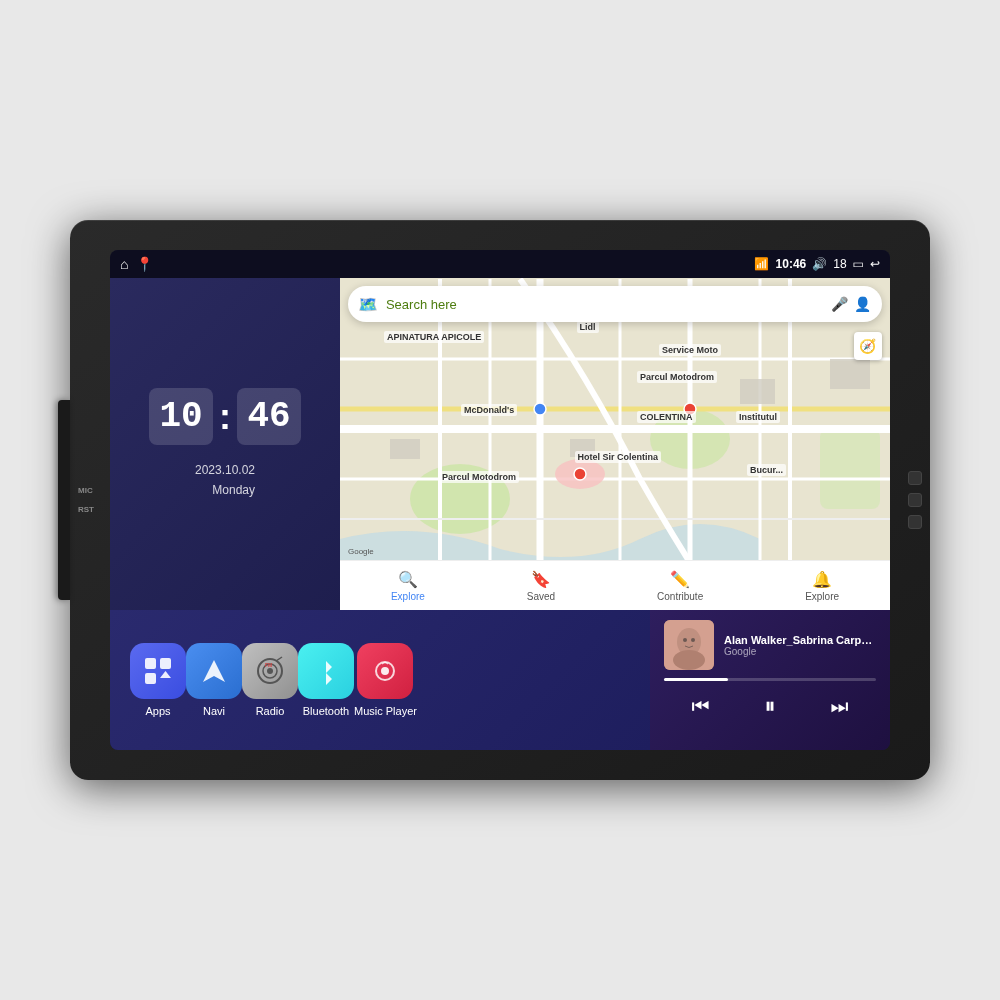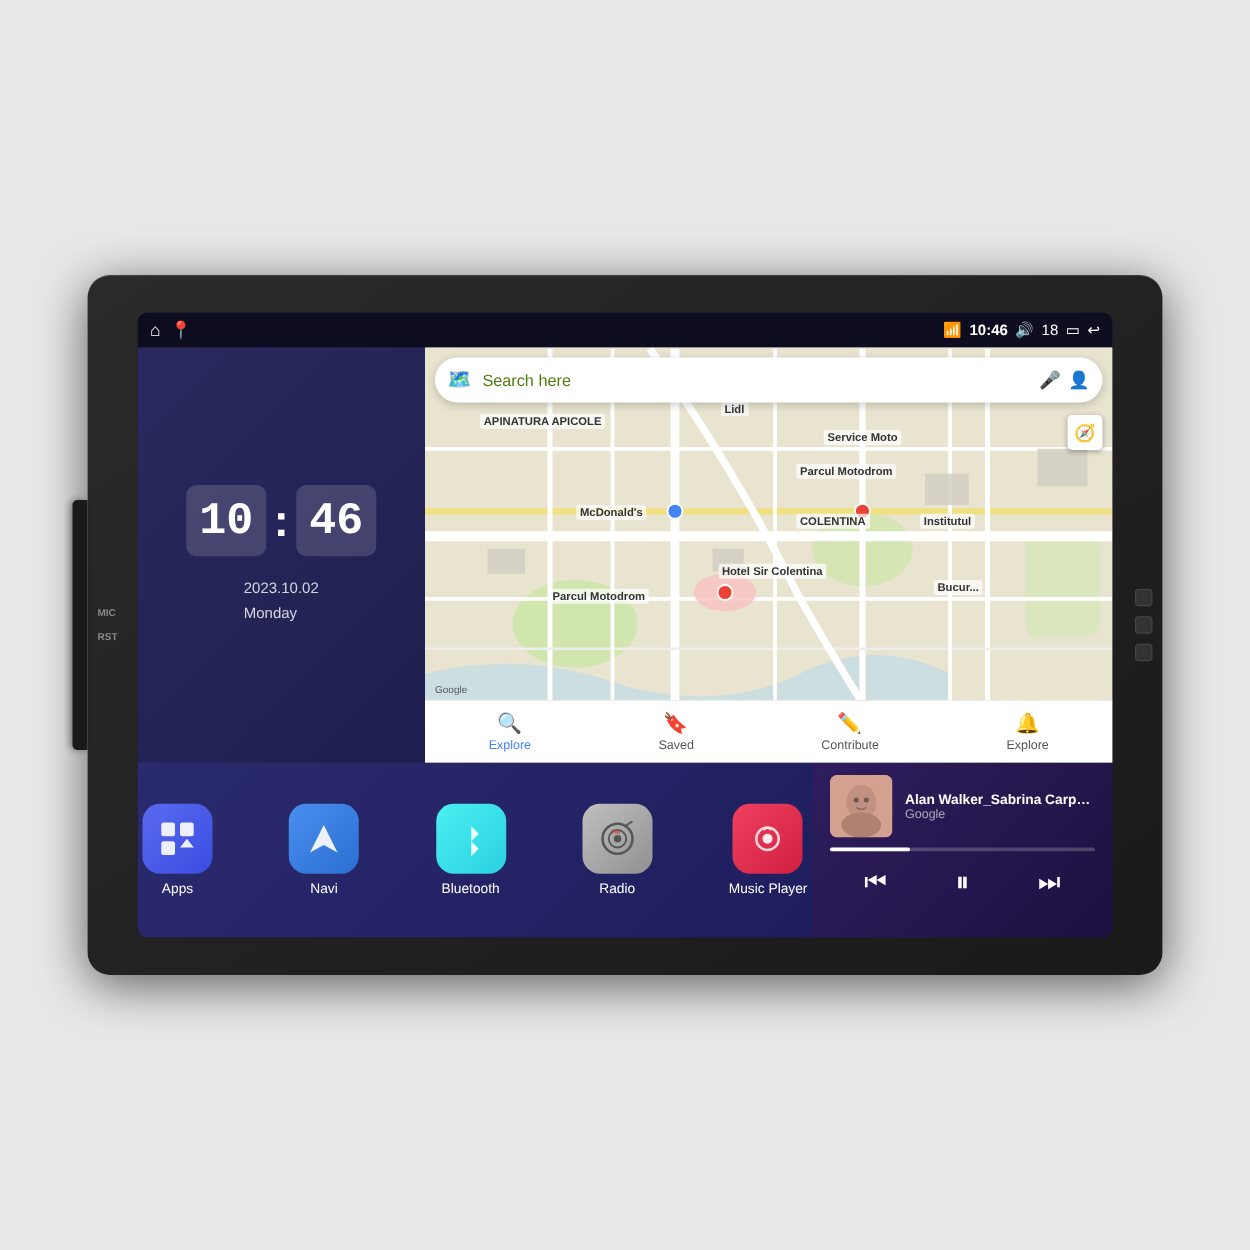--- a/index.html
+++ b/index.html
@@ -171,21 +171,21 @@
       text-align: center;
     }
 
     .clock-colon {
       color: white;
       font-size: 36px;
       font-weight: bold;
     }
 
     .date-display {
-      text-align: left;
+      text-align: right;
       color: rgba(255,255,255,0.8);
       font-size: 12px;
       line-height: 1.6;
     }
 
     
     .map-area {
       flex: 1;
       position: relative;
       overflow: hidden;
@@ -285,22 +285,22 @@
       gap: 0;
       flex-shrink: 0;
     }
 
     
     .app-shortcuts {
       flex: 1;
       background: linear-gradient(135deg, #2a2a6e, #1e1e5e);
       display: flex;
       align-items: center;
-      justify-content: space-between;
-      padding: 10px 4px;
+      justify-content: flex-start;
+      padding: 10px 20px;
     }
 
     .app-item {
       display: flex;
       flex-direction: column;
       align-items: center;
       gap: 6px;
       cursor: pointer;
     }
 
@@ -616,40 +616,40 @@
           <div class="app-item">
             <div class="app-icon-wrapper app-icon-navi">
               <svg width="30" height="30" viewBox="0 0 30 30" xmlns="http://www.w3.org/2000/svg">
                 <polygon points="15,4 4,26 15,20 26,26" fill="white" opacity="0.9"></polygon>
               </svg>
             </div>
             <span class="app-label">Navi</span>
           </div>
 
           <div class="app-item">
-            <div class="app-icon-wrapper app-icon-bluetooth">
-              <svg width="28" height="28" viewBox="0 0 28 28" xmlns="http://www.w3.org/2000/svg">
-                <path d="M14,4 L20,10 L14,16 L20,22 L14,28 L14,16 L8,22 L14,16 L8,10 L14,16 L14,4 Z" fill="white" opacity="0.9"></path>
-              </svg>
-            </div>
-            <span class="app-label">Bluetooth</span>
-          </div>
-
-          <div class="app-item">
             <div class="app-icon-wrapper app-icon-radio">
               <svg width="32" height="32" viewBox="0 0 32 32" xmlns="http://www.w3.org/2000/svg">
                 <circle cx="16" cy="16" r="12" fill="none" stroke="#555" stroke-width="2"></circle>
                 <circle cx="16" cy="16" r="7" fill="none" stroke="#555" stroke-width="1.5"></circle>
                 <circle cx="16" cy="16" r="3" fill="#555"></circle>
                 <text x="11" y="12" font-size="5" fill="#cc4444" font-weight="bold">FM</text>
 
                 <line x1="22" y1="6" x2="28" y2="2" stroke="#555" stroke-width="1.5"></line>
               </svg>
             </div>
             <span class="app-label">Radio</span>
+          </div>
+
+          <div class="app-item">
+            <div class="app-icon-wrapper app-icon-bluetooth">
+              <svg width="28" height="28" viewBox="0 0 28 28" xmlns="http://www.w3.org/2000/svg">
+                <path d="M14,4 L20,10 L14,16 L20,22 L14,28 L14,16 L8,22 L14,16 L8,10 L14,16 L14,4 Z" fill="white" opacity="0.9"></path>
+              </svg>
+            </div>
+            <span class="app-label">Bluetooth</span>
           </div>
 
           <div class="app-item">
             <div class="app-icon-wrapper app-icon-music">
               <svg width="30" height="30" viewBox="0 0 30 30" xmlns="http://www.w3.org/2000/svg">
                 <circle cx="15" cy="15" r="9" fill="none" stroke="white" stroke-width="2" opacity="0.8"></circle>
                 <circle cx="15" cy="15" r="4" fill="white" opacity="0.9"></circle>
                 <path d="M12,8 Q15,5 18,8" stroke="white" stroke-width="1.5" fill="none" opacity="0.7"></path>
               </svg>
             </div>

